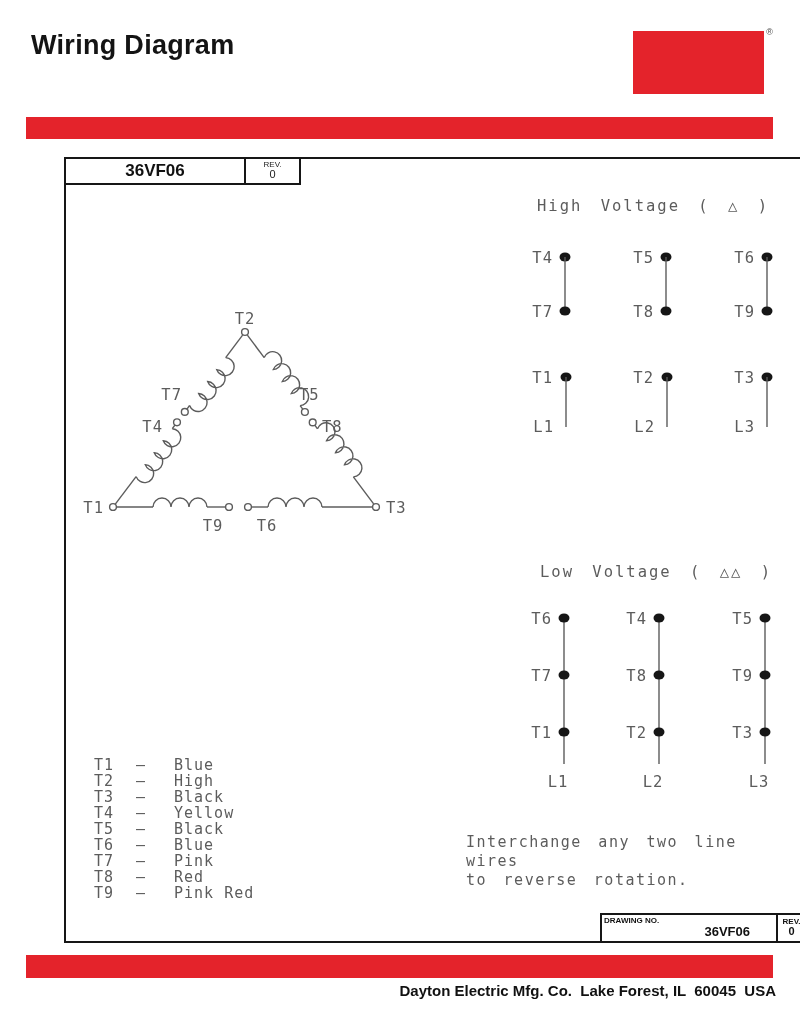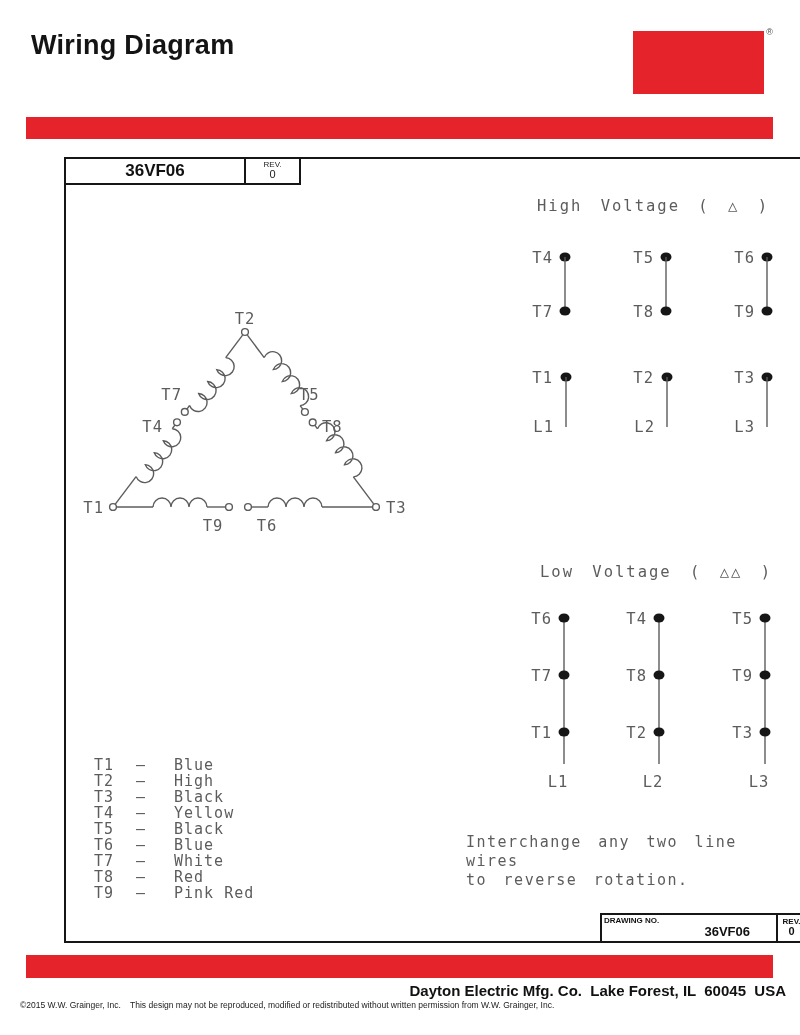--- a/index.html
+++ b/index.html
@@ -52,21 +52,21 @@
 
   .tb-bottom{position:absolute;right:-2px;bottom:-2px;width:207px;height:30px;border:2px solid #161616;
              box-sizing:border-box;display:flex;background:#fff;}
   .tbb-left{flex:1;position:relative;border-right:2px solid #161616;box-sizing:border-box;}
   .tbb-label{position:absolute;left:2px;top:1px;font-size:8px;font-weight:bold;color:#111;}
   .tbb-no{position:absolute;right:26px;bottom:2px;font-size:13px;font-weight:bold;color:#111;}
   .tbb-rev{width:27px;display:flex;flex-direction:column;align-items:center;justify-content:center;line-height:1.05;}
   .tbb-rev-label{font-size:8px;font-weight:bold;color:#111;}
   .tbb-rev-val{font-size:11px;font-weight:bold;color:#111;}
 
-  .footer-address{position:absolute;right:14px;top:982px;font-size:15px;font-weight:bold;
+  .footer-address{position:absolute;right:24px;top:982px;font-size:15px;font-weight:bold;
                   color:#111;white-space:pre;}
   .footer-copyright{position:absolute;left:20px;top:1000px;font-size:8.5px;color:#222;white-space:pre;}
 </style>
 </head>
 <body>
 
 <div class="page">
 
   <h1 class="page-title">Wiring Diagram</h1>
 
@@ -261,21 +261,21 @@
         <span class="lg-name">Black</span>
       </div>
       <div class="legend-row">
         <span class="lg-term">T6</span>
         <span class="lg-dash">—</span>
         <span class="lg-name">Blue</span>
       </div>
       <div class="legend-row">
         <span class="lg-term">T7</span>
         <span class="lg-dash">—</span>
-        <span class="lg-name">White</span>
+        <span class="lg-name">Pink</span>
       </div>
       <div class="legend-row">
         <span class="lg-term">T8</span>
         <span class="lg-dash">—</span>
         <span class="lg-name">Red</span>
       </div>
       <div class="legend-row">
         <span class="lg-term">T9</span>
         <span class="lg-dash">—</span>
         <span class="lg-name">Pink Red</span>
@@ -295,15 +295,14 @@
       <div class="tbb-rev">
         <div class="tbb-rev-label">REV.</div>
         <div class="tbb-rev-val">0</div>
       </div>
     </div>
 
   </div>
 
   <div class="red-bar bottom"></div>
   <div class="footer-address">Dayton Electric Mfg. Co.  Lake Forest, IL  60045  USA</div>
-  <div class="footer-copyright">©2015 W.W. Grainger, Inc.    This design may not be reproduced, modified or redistributed without written permission from W.W. Grainger, Inc.</div>
 
 </div>
 
 </body></html>

